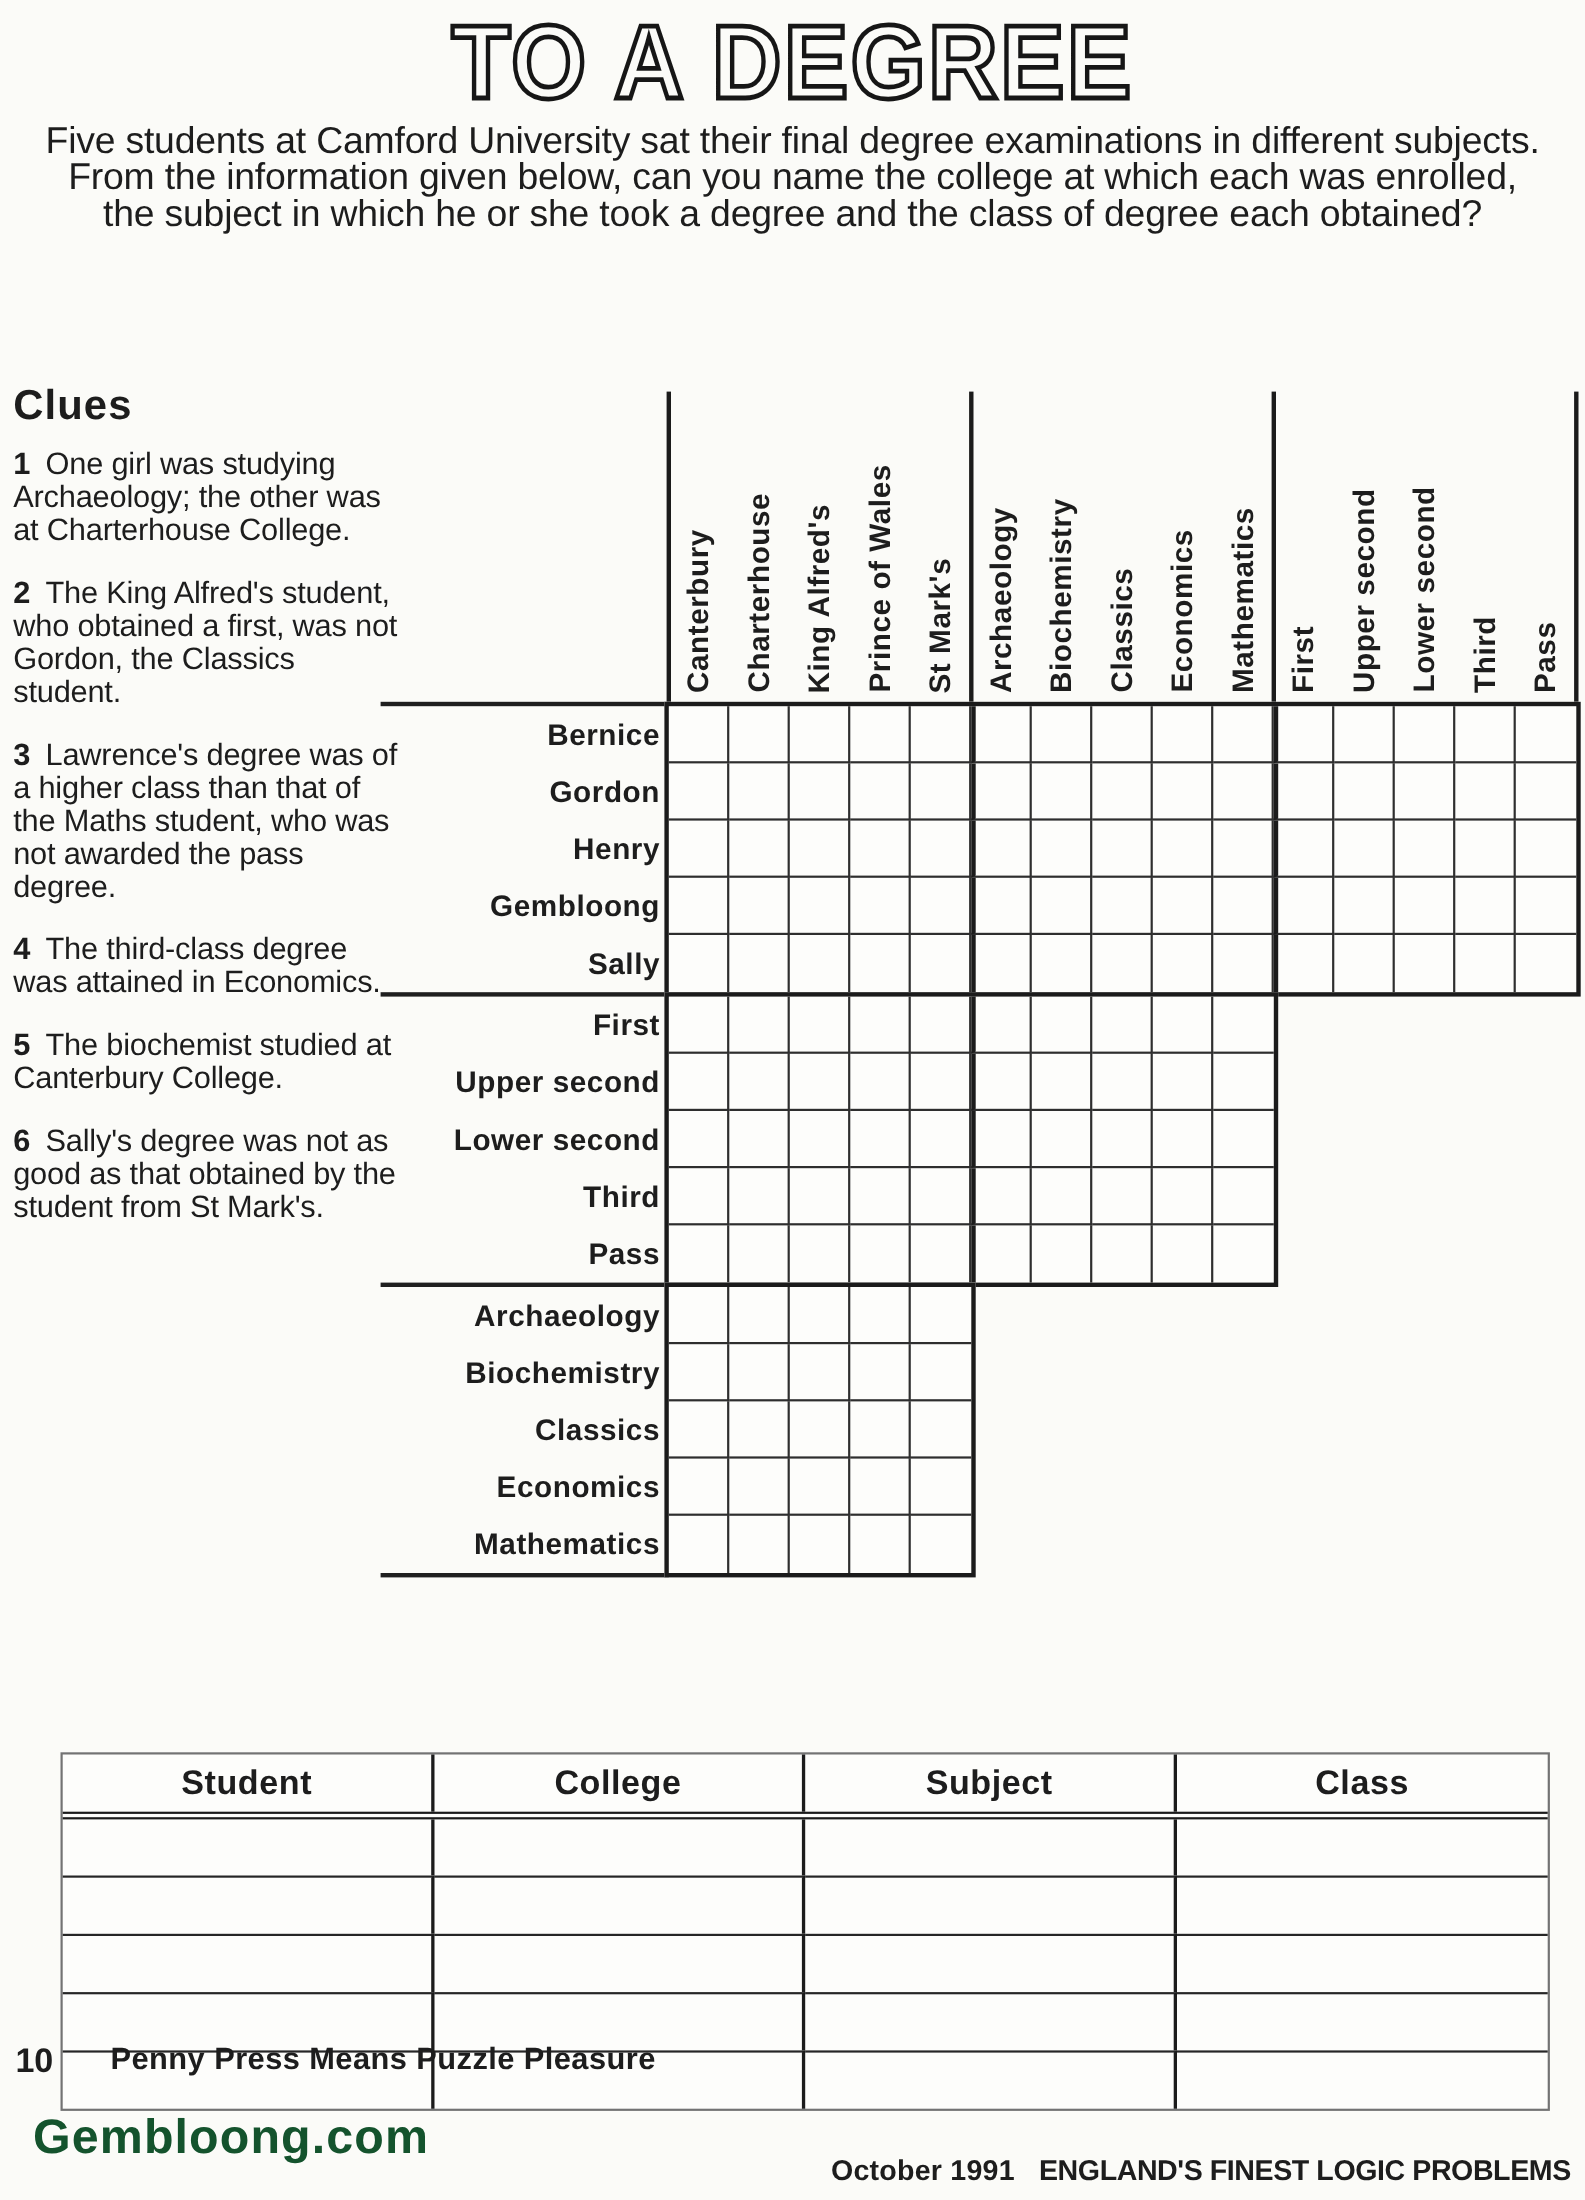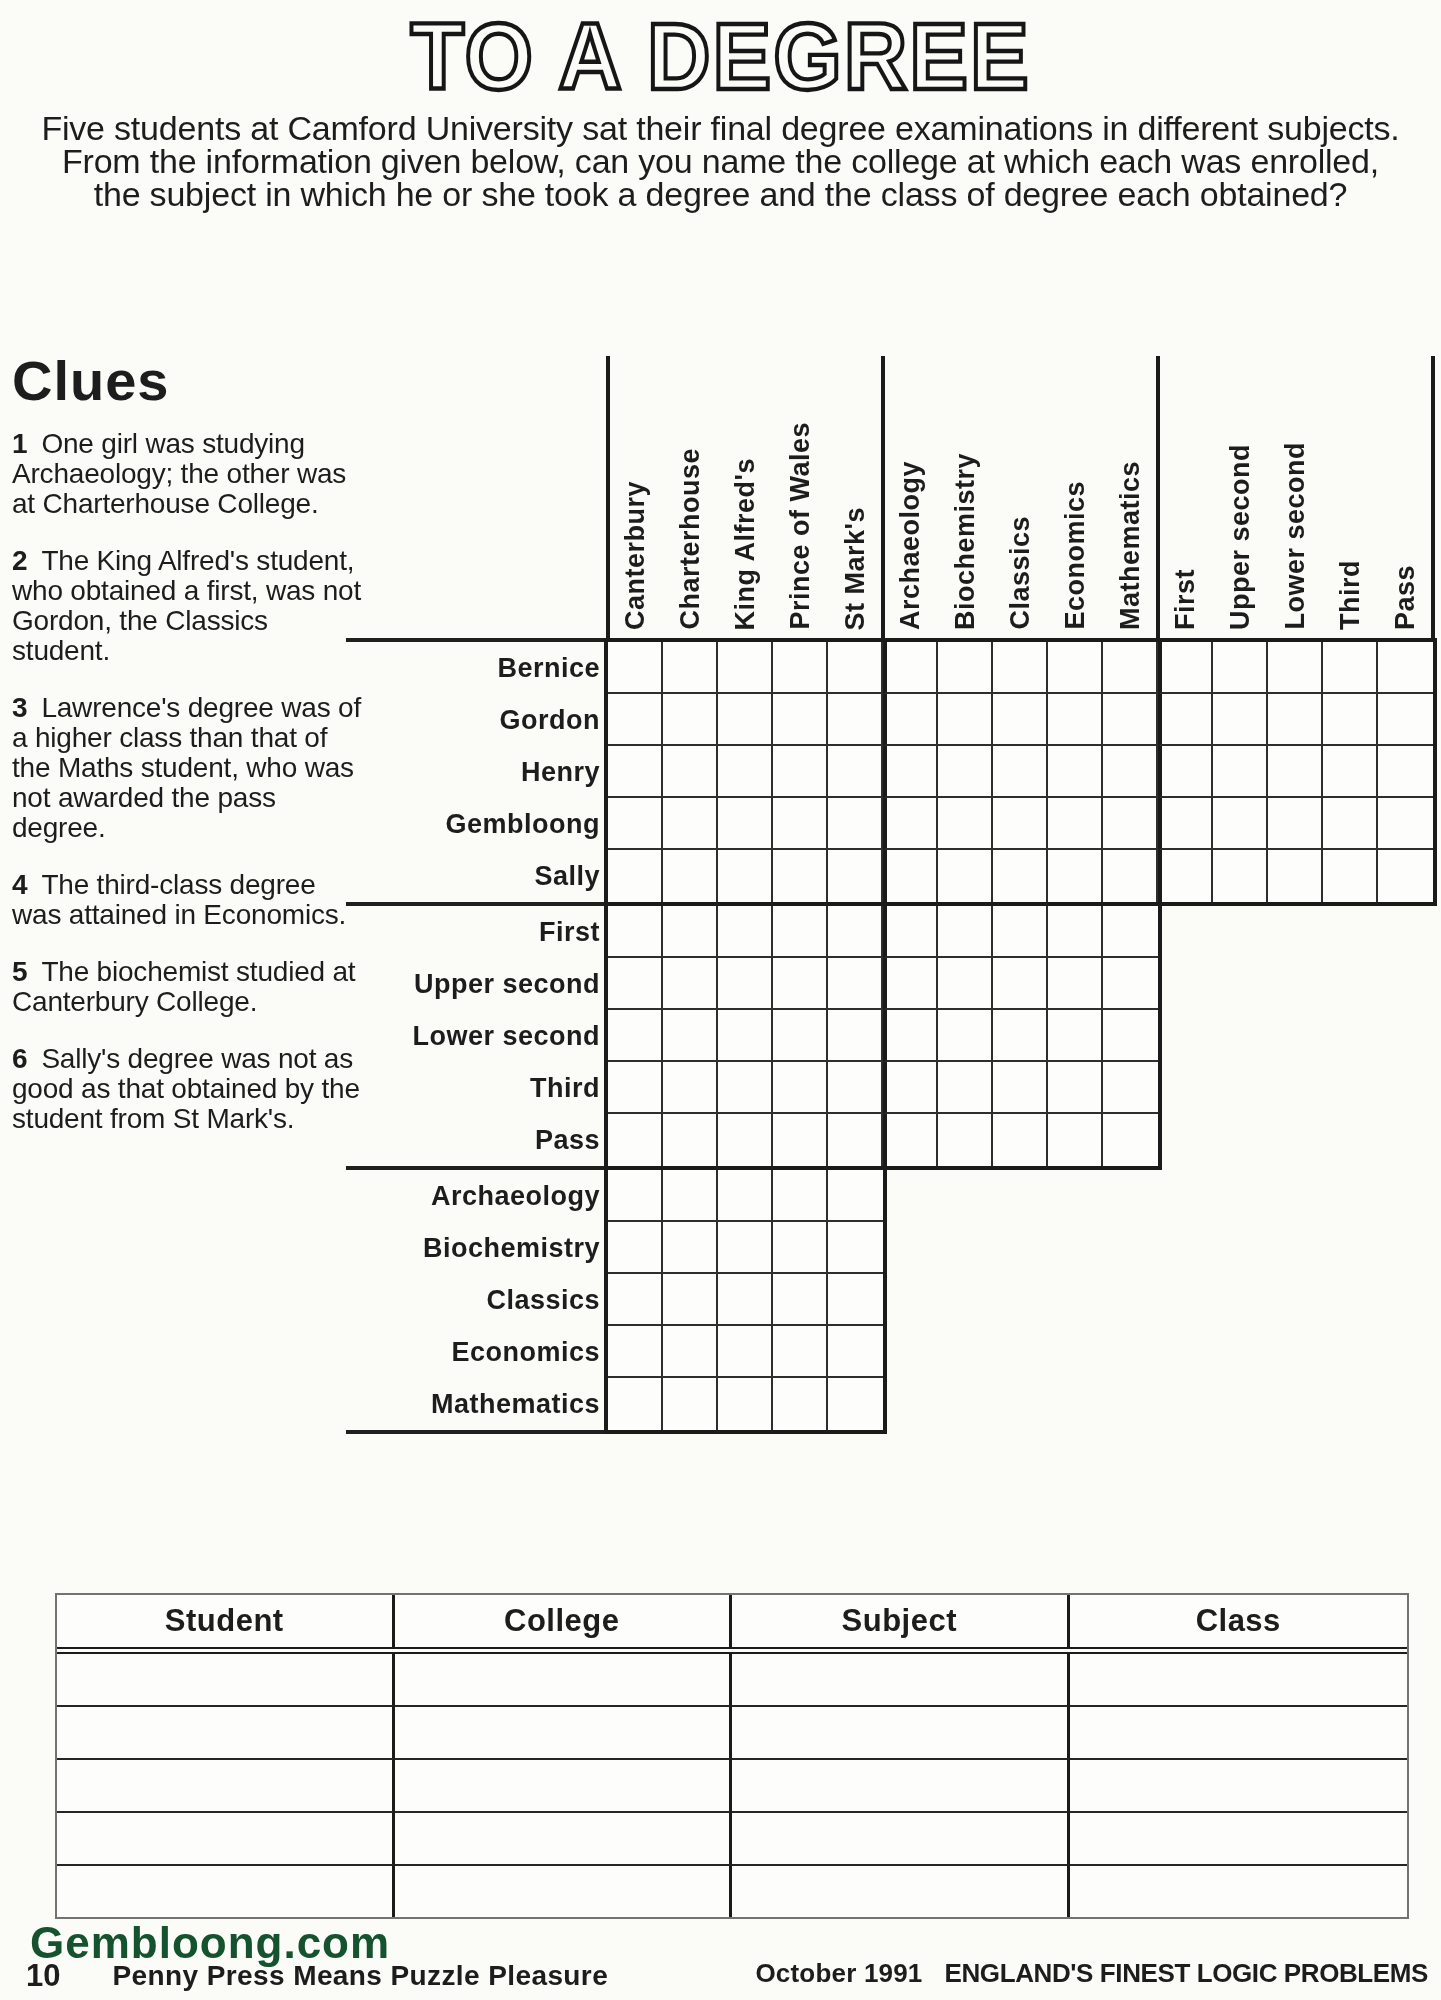--- a/index.html
+++ b/index.html
@@ -15,21 +15,21 @@
     font-size:88px; font-weight:800; letter-spacing:2px;
     color:transparent; -webkit-text-stroke:4px #161616;
     transform:scaleY(1.08); transform-origin:top center;
     white-space:nowrap;
   }
   
   .intro{position:absolute; top:112px; left:0; width:100%; text-align:center;}
   .intro div{font-size:34px; line-height:33px; letter-spacing:-0.2px;}
   
   .clues{position:absolute; left:12px; top:348px; width:352px;}
-  .clues h2{margin:0 0 16px 0; font-size:56px; letter-spacing:1px; font-weight:bold;}
+  .clues h2{margin:0 0 16px 0; font-size:38px; letter-spacing:1px; font-weight:bold;}
   .clue{font-size:28px; line-height:30px; margin-bottom:27px; letter-spacing:-0.2px;}
   .clue .num{font-weight:bold; padding-right:14px;}
   
   .block{
     position:absolute; left:604px;
     display:grid; box-sizing:content-box;
     border:4px solid #1b1b1b; background:#fdfdfb;
   }
   .b1{top:638px;} .b2{top:902px;} .b3{top:1166px;}
   .cell{
@@ -68,21 +68,21 @@
   }
   .solrows{display:grid; grid-template-columns:repeat(4,1fr);}
   .solrows .sc{height:51px; border-right:3px solid #1b1b1b; border-top:2px solid #262626;}
   .solrows .sc.r0{border-top:none;}
   .hc:nth-child(4n), .sc.c3{border-right:none !important;}
   
   .watermark{
     position:absolute; left:30px; top:1918px;
     font-size:44px; font-weight:bold; letter-spacing:1px;
   }
-  .footer-left{position:absolute; left:14px; top:1958px; display:flex; align-items:center;margin-left:12px;}
+  .footer-left{position:absolute; left:14px; top:1856px; display:flex; align-items:flex-start;}
   .pageno{font-size:31px; font-weight:bold; margin-right:52px;}
   .pp{font-size:28px; font-weight:bold; letter-spacing:0.4px;}
   .footer-right{position:absolute; right:13px; top:1958px; display:flex; align-items:baseline; white-space:nowrap;}
   .date{font-size:26px; font-weight:bold; letter-spacing:0.2px; margin-right:22px;}
   .mag{font-size:26px; font-weight:bold; letter-spacing:-0.4px;}
 </style>
 </head>
 <body>
 
 <div id="page">

